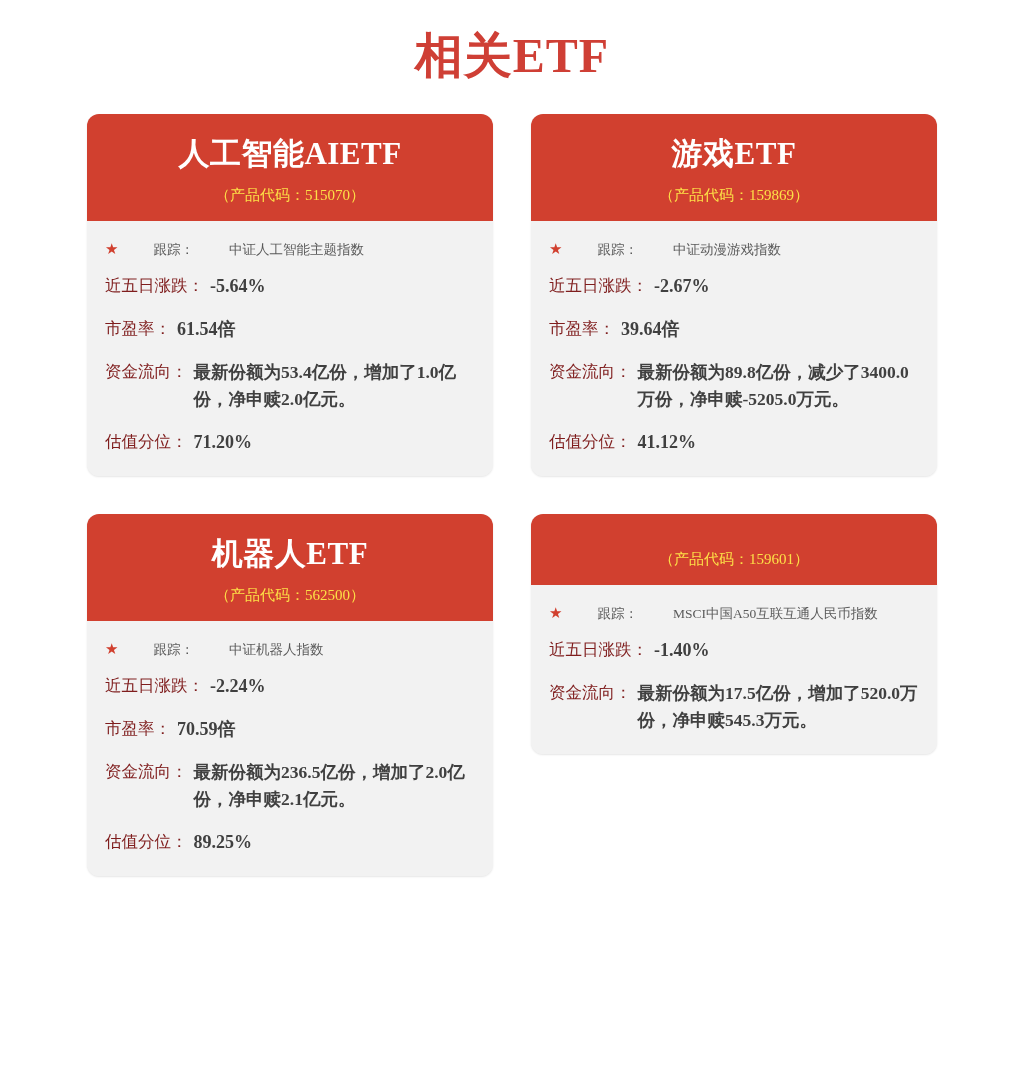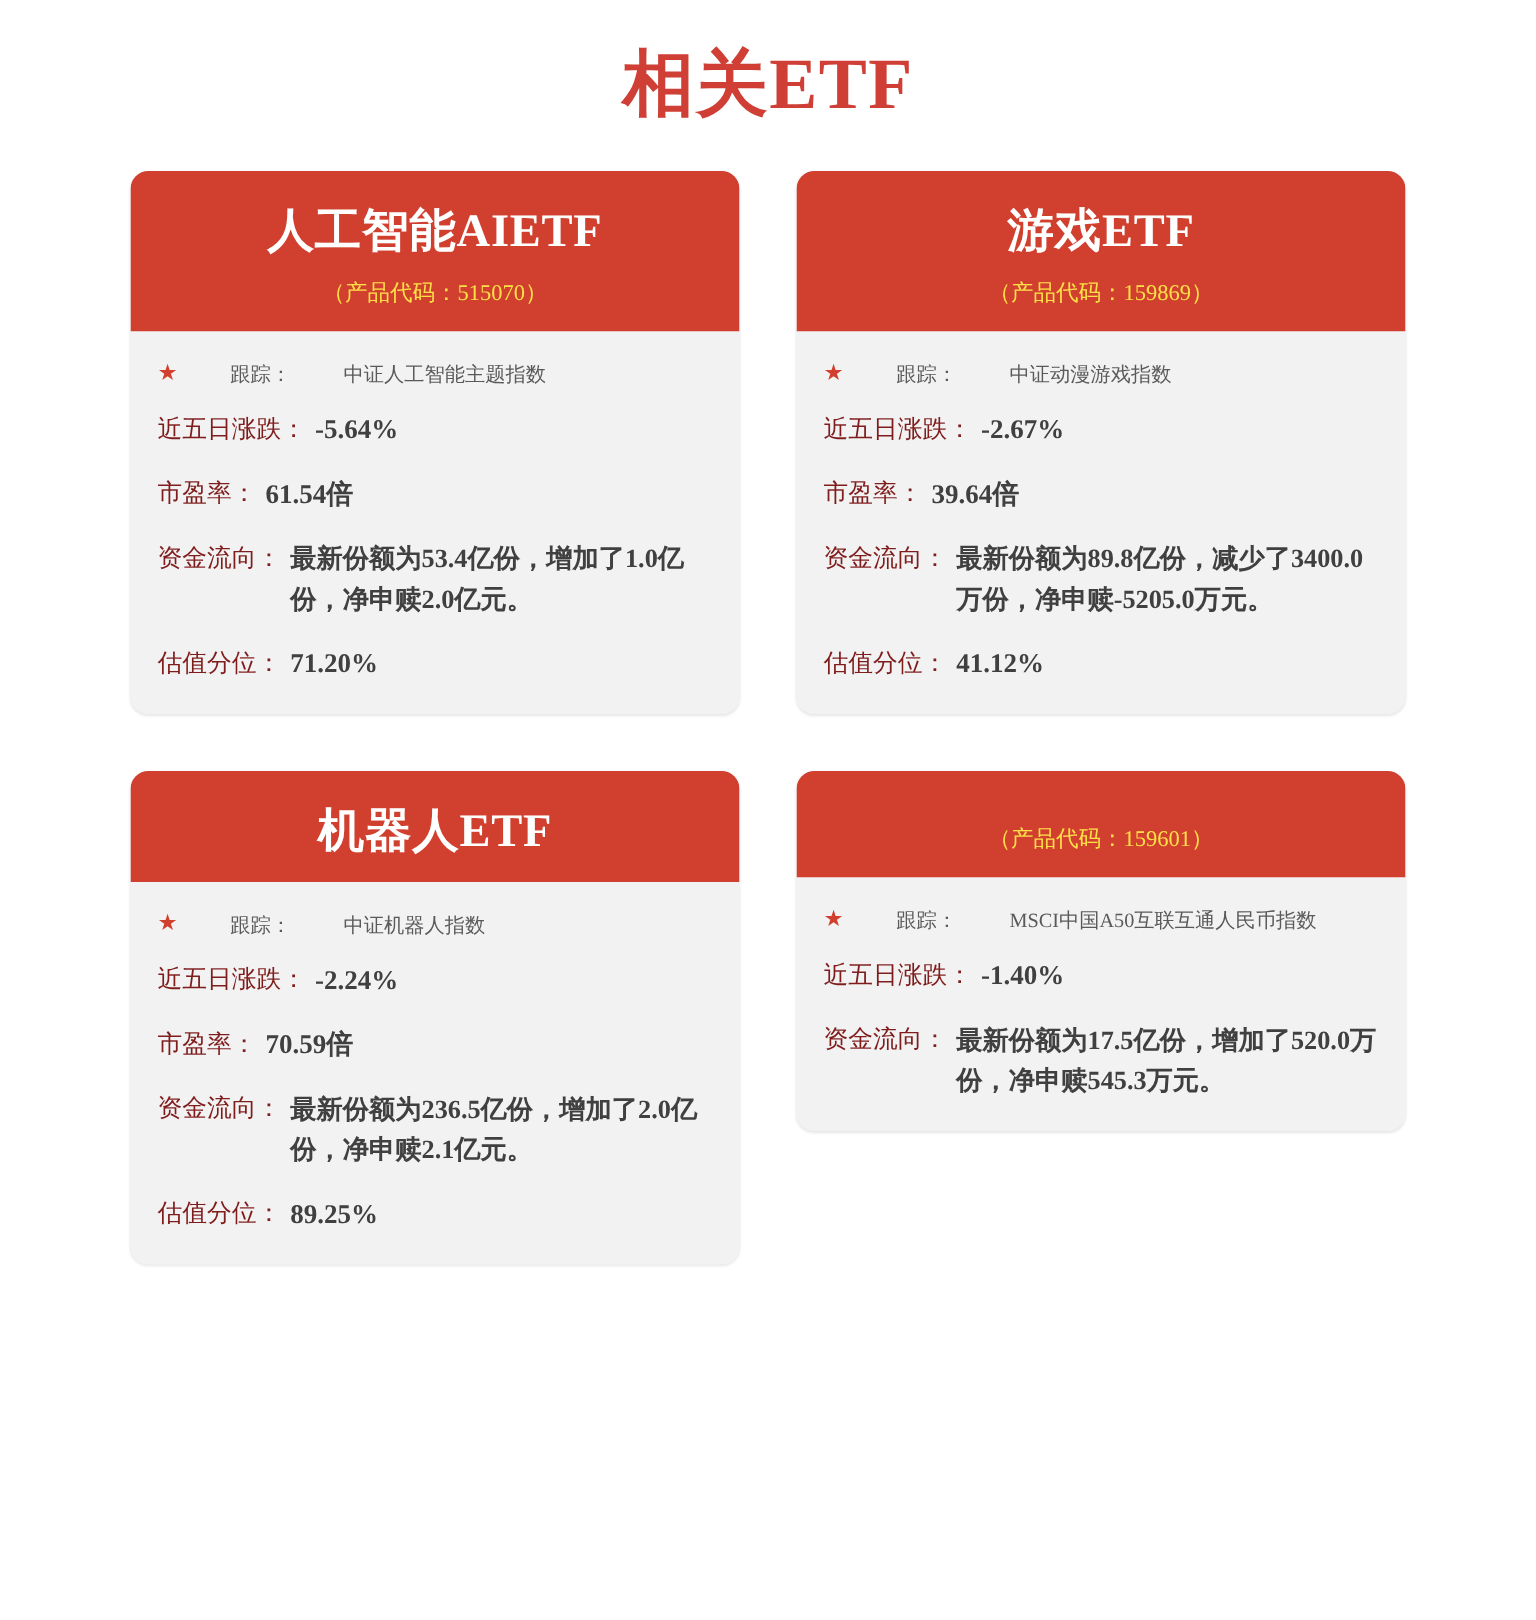--- a/index.html
+++ b/index.html
@@ -170,20 +170,21 @@
         <div class="metric">
           <span class="metric-label">估值分位：</span>
           <span class="metric-value">41.12%</span>
         </div>
       </div>
     </div>
 
     <div class="card">
       <div class="card-header">
         <div class="card-title">机器人ETF</div>
+        <div class="card-code">（产品代码：562500）</div>
       </div>
       <div class="card-body">
         <div class="track-row">
           <span class="star-icon">★</span>
           <span class="track-text">跟踪：</span>
           <span class="track-text">中证机器人指数</span>
         </div>
         <div class="metric">
           <span class="metric-label">近五日涨跌：</span>
           <span class="metric-value">-2.24%</span>

